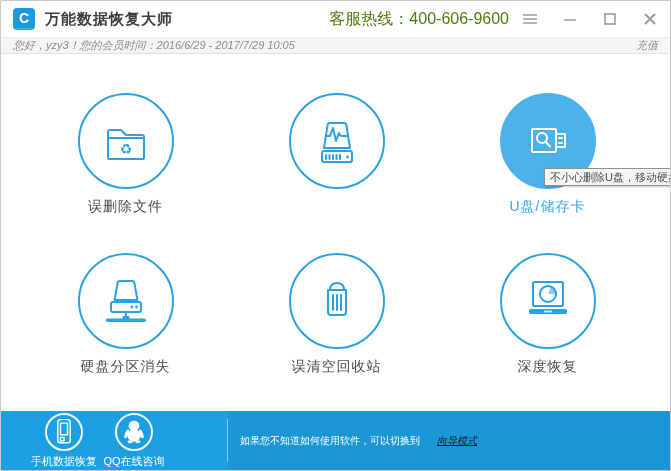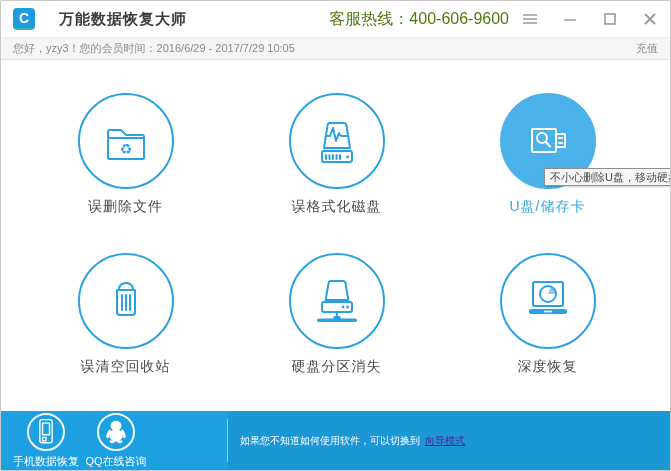--- a/index.html
+++ b/index.html
@@ -5,30 +5,30 @@
   html,body{margin:0;padding:0;background:#dcdcdc;}
   *{box-sizing:border-box;font-family:"Liberation Sans","DejaVu Sans",sans-serif;}
   .window{position:relative;width:671px;height:471px;background:#fff;border:1px solid #c9c9c9;
           border-radius:3px 3px 0 0;overflow:hidden;}
 
   
   .titlebar{height:36px;display:flex;align-items:center;padding:0 12px;background:#fff;}
   .logo{width:22px;height:22px;border-radius:4px;background:#1e9ae0;color:#fff;
         display:flex;align-items:center;justify-content:center;font-weight:bold;font-size:14px;
         border-bottom:2px solid #35b6a0;}
-  .app-title{margin-left:24px;font-size:15px;font-weight:bold;color:#3d3d3d;letter-spacing:1px;}
+  .app-title{margin-left:10px;font-size:15px;font-weight:bold;color:#3d3d3d;letter-spacing:1px;}
   .tb-spacer{flex:1;}
   .hotline{font-size:16px;color:#4d7c0f;margin-right:13px;}
   .win-controls{display:flex;align-items:center;gap:24px;}
   .win-btn{width:16px;height:16px;display:flex;align-items:center;justify-content:center;cursor:pointer;}
   .win-btn svg{stroke:#9a9a9a;stroke-width:1.6;fill:none;}
 
   
-  .userbar{height:23px;background:#f5f5f5;border-top:1px solid #ededed;border-bottom:1px solid #e2e2e2;
-           display:flex;align-items:center;padding:0 12px;font-size:11px;color:#8c8c8c;}
+  .userbar{height:17px;background:#f5f5f5;border-top:1px solid #ededed;border-bottom:1px solid #e2e2e2;
+           display:flex;align-items:center;padding:0 12px;font-size:11px;color:#8c8c8c;font-style:italic;}
   .ub-spacer{flex:1;}
   .recharge{color:#8c8c8c;cursor:pointer;}
 
   
   .features{position:absolute;top:60px;left:0;width:671px;}
   .frow{display:flex;justify-content:center;}
   .frow.r1{margin-top:32px;}
   .frow.r2{margin-top:37px;}
   .fcell{width:211px;display:flex;flex-direction:column;align-items:center;cursor:pointer;}
   .fcircle{width:96px;height:96px;border-radius:50%;border:2px solid #2ba0e3;background:#fff;
@@ -42,30 +42,30 @@
   .ficon .fillaccent{fill:#2ba0e3;stroke:none;}
 
   
   .tooltip{position:absolute;left:543px;top:167px;height:18px;line-height:16px;background:#f6f6f6;
            border:1px solid #8f8f8f;padding:0 5px;font-size:11px;color:#4a4a4a;white-space:nowrap;
            box-shadow:1px 1px 2px rgba(0,0,0,.2);}
 
   
   .footer{position:absolute;left:0;bottom:0;width:671px;height:59px;background:#1da0e2;
           display:flex;align-items:stretch;}
-  .shortcuts{width:220px;display:flex;padding-left:10px;}
+  .shortcuts{width:220px;display:flex;padding-left:28px;}
   .shortcut{width:70px;display:flex;flex-direction:column;align-items:center;justify-content:center;cursor:pointer;}
   .scircle{width:38px;height:38px;border-radius:50%;border:2px solid rgba(255,255,255,.95);
            display:flex;align-items:center;justify-content:center;}
   .slabel{margin-top:3px;font-size:11px;color:#fff;white-space:nowrap;}
   .sicon{stroke:#fff;fill:none;stroke-width:1.8;stroke-linecap:round;stroke-linejoin:round;}
   .fdivider{width:1px;background:rgba(255,255,255,.5);margin:8px 0 8px 6px;}
   .hint{flex:1;display:flex;align-items:center;padding-left:12px;font-size:10px;color:#fff;
         background:rgba(0,0,0,.05);}
-  .hint a{color:#4c1d95;text-decoration:underline;margin-left:5px;cursor:pointer;}
+  .hint a{color:#0f172a;text-decoration:underline;margin-left:17px;cursor:pointer;font-style:italic;}
   .whitefill{fill:#fff;stroke:none;}
 </style>
 </head>
 <body>
 
 <div class="window">
 
   <div class="titlebar">
     <div class="logo">
       <span>C</span>
@@ -120,62 +120,61 @@
       <div class="fcell">
         <div class="fcircle">
           <svg class="ficon" width="56" height="56" viewBox="0 0 56 56">
             <path d="M21 10h14q2 0 2.4 2l3.6 23H15l3.6-23q.4-2 2.4-2z"></path>
             <path d="M17 23h4l3-8 3 13 3-8q1 3 3 3h6"></path>
             <rect x="13" y="38" width="30" height="11" rx="2"></rect>
             <path d="M17 42v4M20.5 42v4M24 42v4M27.5 42v4M31 42v4"></path>
             <circle class="fillaccent" cx="38.5" cy="44" r="1.4"></circle>
           </svg>
         </div>
-        <span class="flabel">误格式化磁盘</span>
       </div>
 
       <div class="fcell hover">
         <div class="fcircle">
           <svg class="ficon" width="56" height="56" viewBox="0 0 56 56">
             <rect x="12" y="16" width="24" height="23" rx="1"></rect>
             <circle cx="22" cy="25" r="5"></circle>
             <path d="M25.5 28.5L30 33.5"></path>
             <rect x="36" y="21" width="9" height="13"></rect>
             <path d="M39 25h3M39 30h3"></path>
           </svg>
         </div>
         <span class="flabel">U盘/储存卡</span>
       </div>
     </div>
     <div class="frow r2">
-
-      <div class="fcell">
-        <div class="fcircle">
-          <svg class="ficon" width="56" height="56" viewBox="0 0 56 56">
-            <path d="M21 17q0-7 7-7t7 7"></path>
-            <path d="M19 17h18v22q0 3-3 3H22q-3 0-3-3z"></path>
-            <path d="M24 22v15M28 22v15M32 22v15"></path>
-          </svg>
-        </div>
-        <span class="flabel">误清空回收站</span>
-      </div>
 
       <div class="fcell">
         <div class="fcircle">
           <svg class="ficon" width="56" height="56" viewBox="0 0 56 56">
             <path d="M22 8h12q2 0 2.4 2l3 17H16.6l3-17q.4-2 2.4-2z"></path>
             <rect x="13" y="29" width="30" height="10" rx="2"></rect>
             <circle class="fillaccent" cx="34" cy="34" r="1.4"></circle>
             <circle class="fillaccent" cx="38.5" cy="34" r="1.4"></circle>
             <path d="M28 39v5"></path>
             <rect class="fillaccent" x="24.5" y="43" width="7" height="6" rx="1"></rect>
             <rect class="fillaccent" x="8" y="45.5" width="40" height="3.6" rx="1.8"></rect>
           </svg>
         </div>
         <span class="flabel">硬盘分区消失</span>
+      </div>
+
+      <div class="fcell">
+        <div class="fcircle">
+          <svg class="ficon" width="56" height="56" viewBox="0 0 56 56">
+            <path d="M21 17q0-7 7-7t7 7"></path>
+            <path d="M19 17h18v22q0 3-3 3H22q-3 0-3-3z"></path>
+            <path d="M24 22v15M28 22v15M32 22v15"></path>
+          </svg>
+        </div>
+        <span class="flabel">误清空回收站</span>
       </div>
 
       <div class="fcell">
         <div class="fcircle">
           <svg class="ficon" width="56" height="56" viewBox="0 0 56 56">
             <rect x="13" y="9" width="30" height="24" rx="1.5"></rect>
             <circle cx="28" cy="21" r="8"></circle>
             <path class="fillaccent" style="fill-opacity:.55" d="M28 21h8A8 8 0 0 0 31 13.6z"></path>
             <rect class="fillaccent" x="9" y="36" width="38" height="5" rx="2"></rect>
             <rect x="24" y="37.6" width="8" height="1.8" style="fill:#fff;stroke:none;opacity:.85"></rect>

